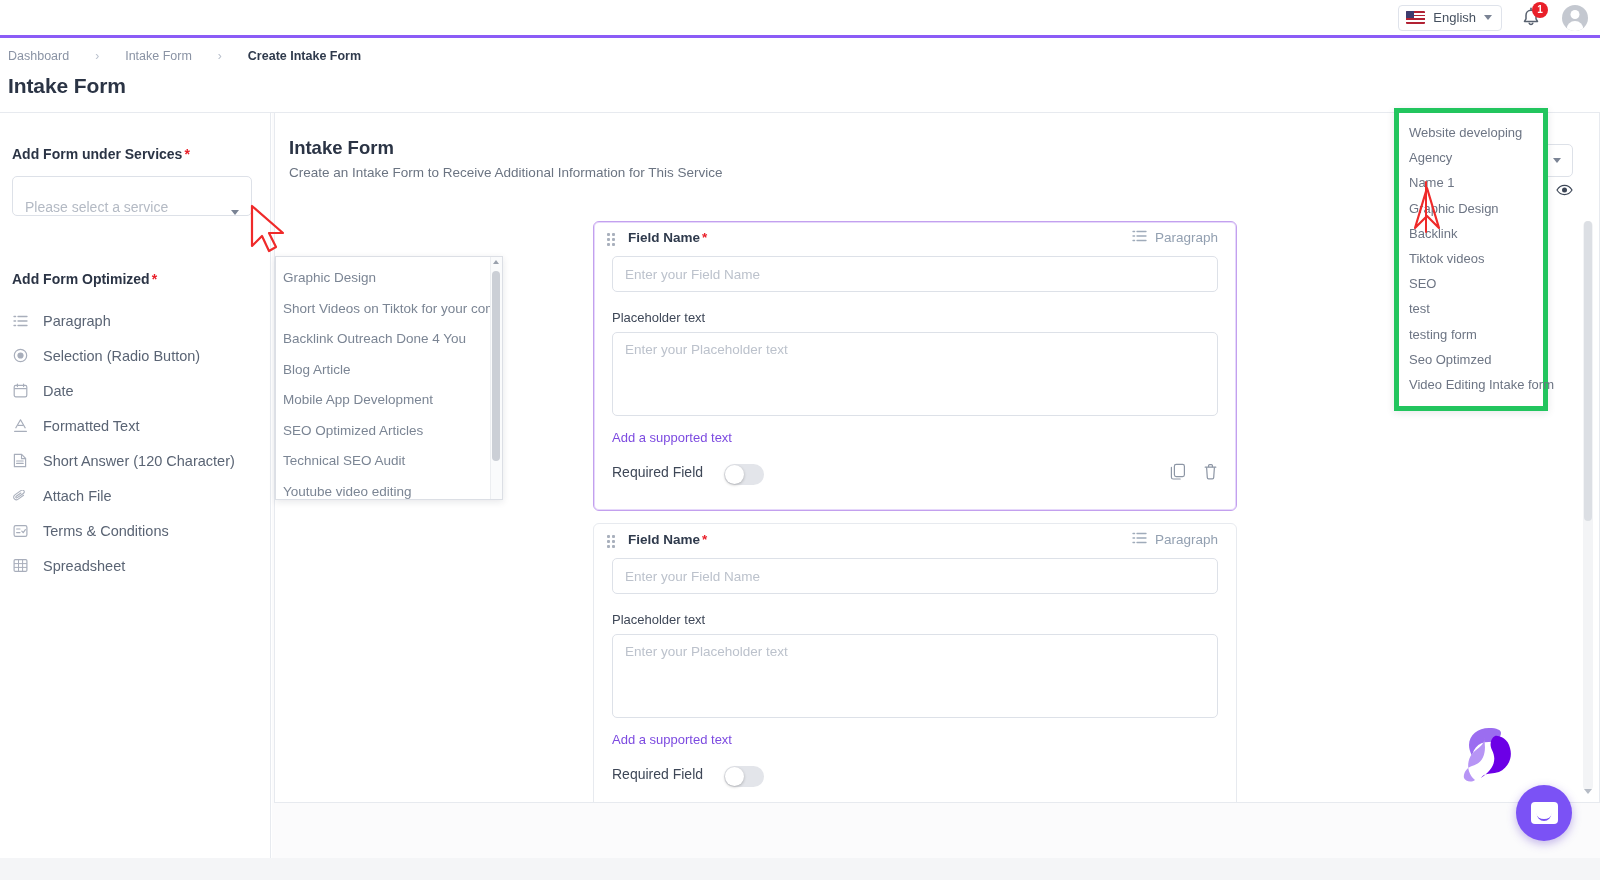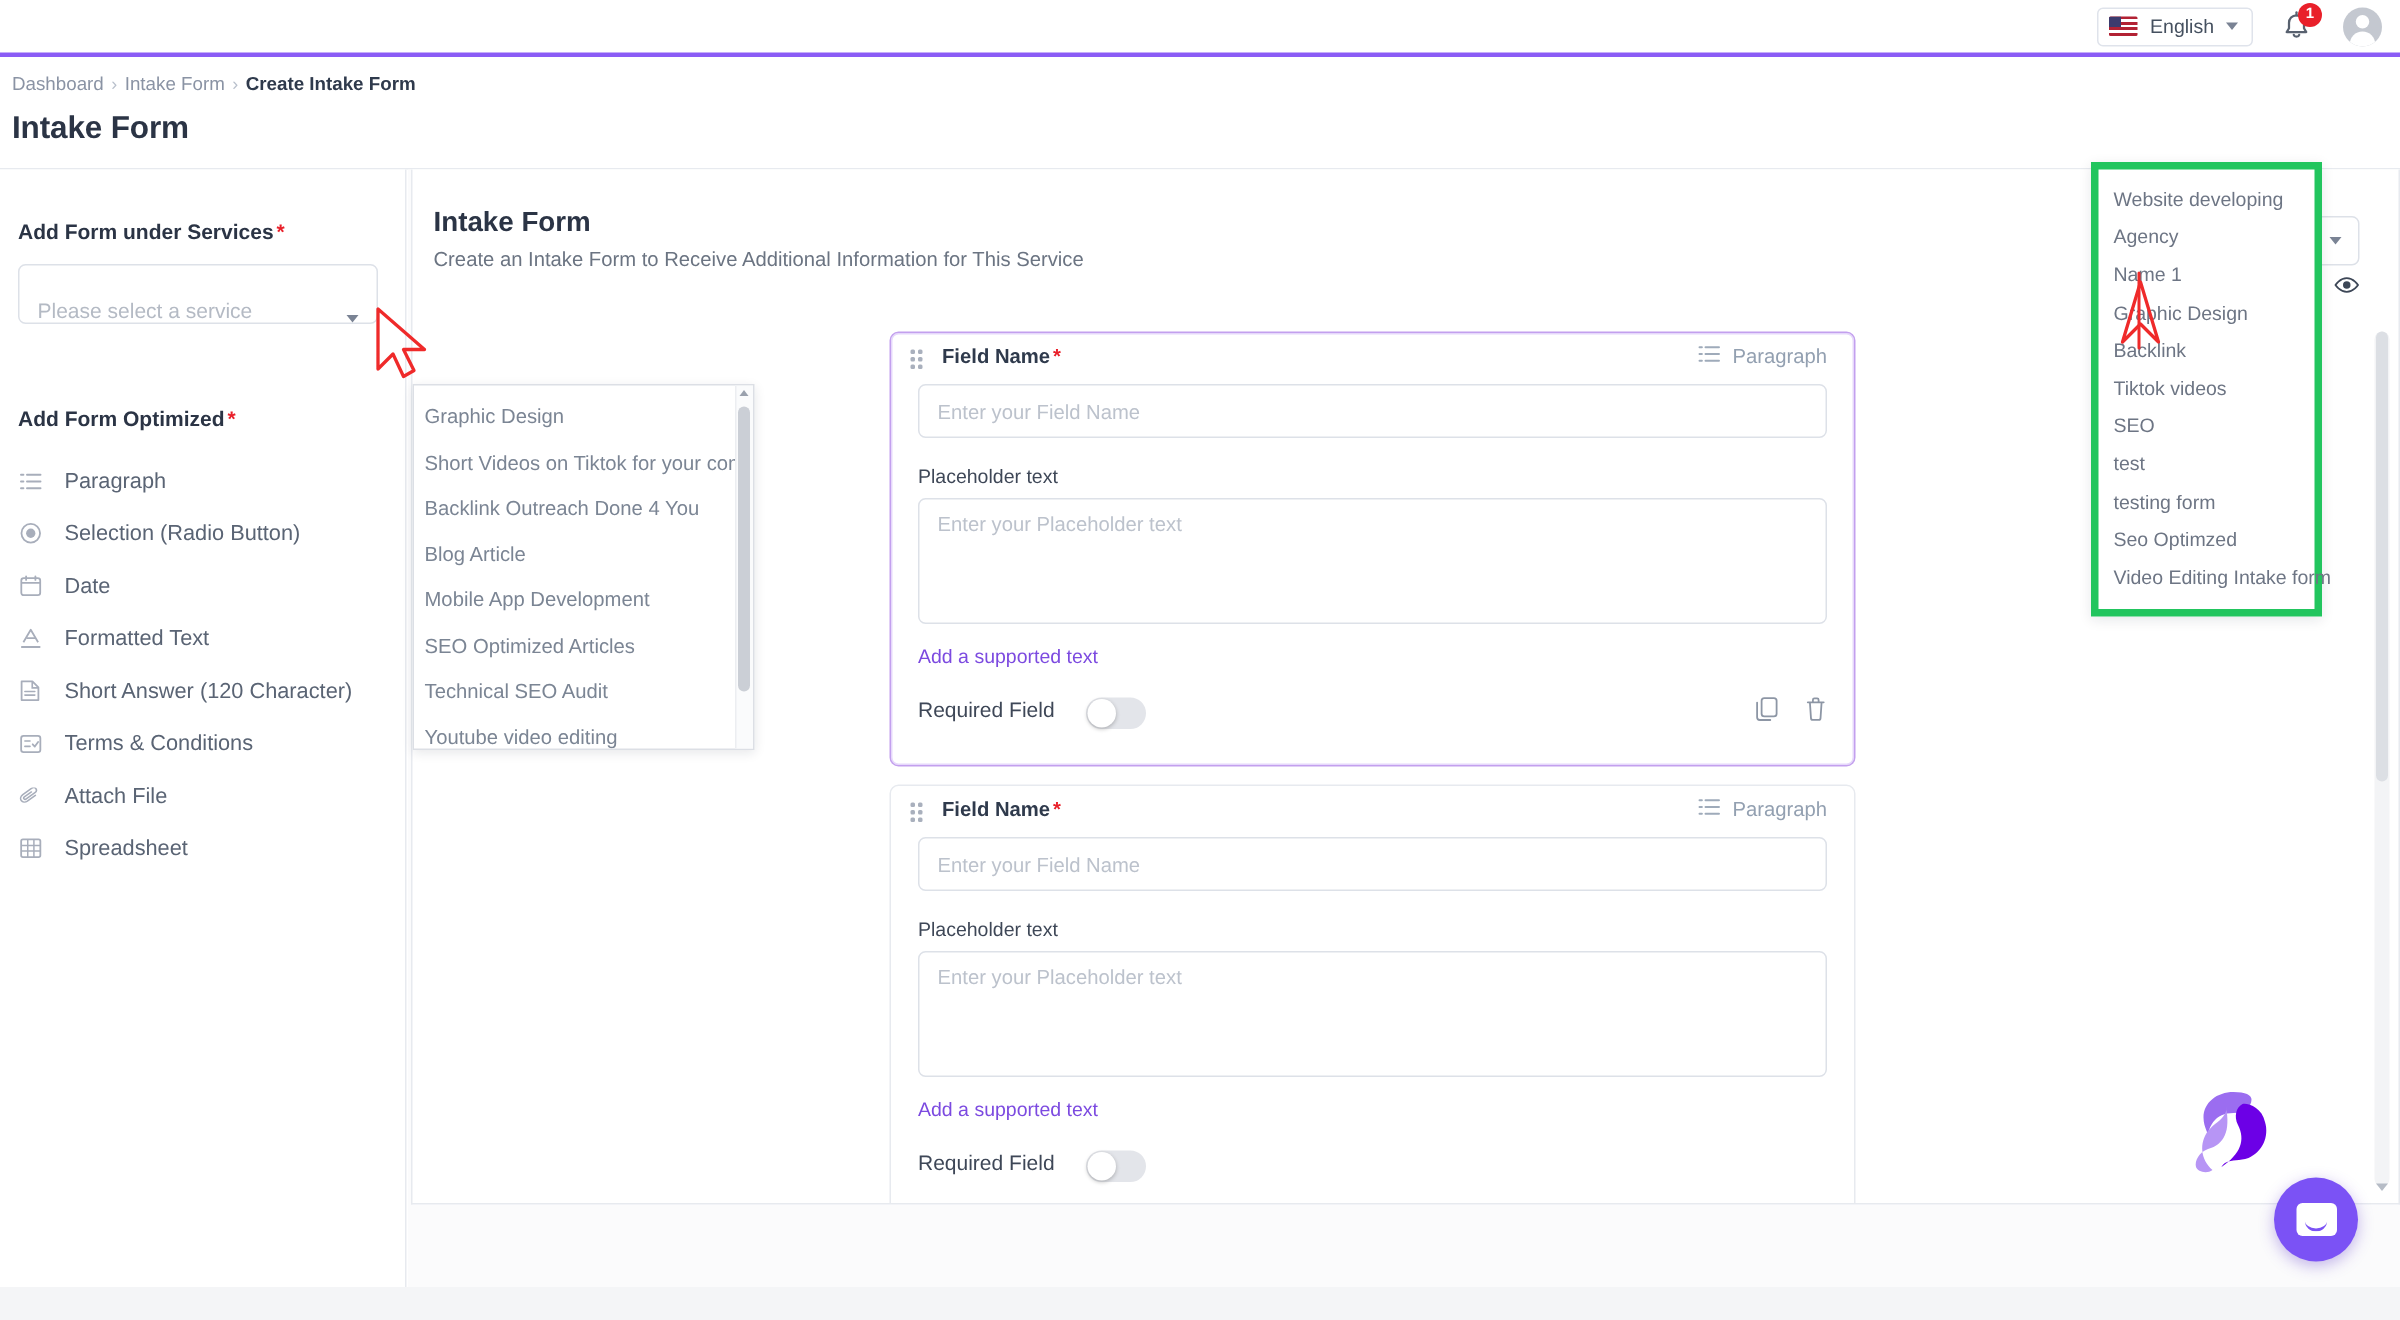--- a/index.html
+++ b/index.html
@@ -66,21 +66,21 @@
   .avatar::after {
     content: ""; position: absolute; left: 50%; top: 16px;
     transform: translateX(-50%);
     width: 17px; height: 14px; border-radius: 9px 9px 0 0; background: #ffffff;
   }
 
   
   .crumbbar { position: absolute; left: 0; top: 38px; width: 1600px; height: 74px; }
   .crumbs {
     position: absolute; left: 8px; top: 11px;
-    display: flex; align-items: flex-start; gap: 5px;
+    display: flex; align-items: flex-start; gap: 26px;
     font-size: 12.5px;
   }
   .crumb { color: #8a93a4; }
   .crumb.current { color: #2f3a4c; font-weight: bold; }
   .crumb-sep { color: #b9c0cc; font-size: 12px; }
   .page-title {
     position: absolute; left: 8px; top: 36px;
     font-size: 21px; font-weight: bold; color: #2b3445; letter-spacing: -0.1px;
   }
   .divider-h {
@@ -407,36 +407,36 @@
           <path d="M1.4 1.3h7.2l4 4v8.4H1.4z" fill="none" stroke="#a8aebb" stroke-width="1.2" stroke-linejoin="round"></path>
           <path d="M8.5 1.4v4.2h4" fill="none" stroke="#a8aebb" stroke-width="1.1"></path>
           <path d="M3.6 8h6.6M3.6 10.4h6.6" stroke="#a8aebb" stroke-width="1.1" stroke-linecap="round"></path>
         </svg>
       </span>
       <span>Short Answer (120 Character)</span>
     </div>
 
     <div class="comp-item">
       <span class="comp-ic">
+        <svg width="17" height="12" viewBox="0 0 17 12">
+          <path d="M12.3 5.2L6.6 9.3c-1.5 1-3.4.8-4.3-.5-.9-1.3-.4-3.1 1.1-4.2l6.4-4.5c1-.7 2.3-.5 2.9.4.6.9.3 2.1-.7 2.8L5.6 7.8c-.5.4-1.1.3-1.4-.1-.3-.4-.2-1 .3-1.4l5-3.5" fill="none" stroke="#a8aebb" stroke-width="1.1" stroke-linecap="round" stroke-linejoin="round"></path>
+        </svg>
+      </span>
+      <span>Attach File</span>
+    </div>
+
+    <div class="comp-item">
+      <span class="comp-ic">
         <svg width="15" height="14" viewBox="0 0 15 14">
           <rect x="1.1" y="1.6" width="12.8" height="10.8" rx="1.6" fill="none" stroke="#a8aebb" stroke-width="1.2"></rect>
           <path d="M3.6 5h3.4M3.6 8.6h3.4" stroke="#a8aebb" stroke-width="1.1" stroke-linecap="round"></path>
           <path d="M8.8 7.2l1.4 1.5 2.2-3" fill="none" stroke="#a8aebb" stroke-width="1.2" stroke-linecap="round" stroke-linejoin="round"></path>
         </svg>
       </span>
       <span>Terms &amp; Conditions</span>
-    </div>
-
-    <div class="comp-item">
-      <span class="comp-ic">
-        <svg width="17" height="12" viewBox="0 0 17 12">
-          <path d="M12.3 5.2L6.6 9.3c-1.5 1-3.4.8-4.3-.5-.9-1.3-.4-3.1 1.1-4.2l6.4-4.5c1-.7 2.3-.5 2.9.4.6.9.3 2.1-.7 2.8L5.6 7.8c-.5.4-1.1.3-1.4-.1-.3-.4-.2-1 .3-1.4l5-3.5" fill="none" stroke="#a8aebb" stroke-width="1.1" stroke-linecap="round" stroke-linejoin="round"></path>
-        </svg>
-      </span>
-      <span>Attach File</span>
     </div>
 
     <div class="comp-item">
       <span class="comp-ic">
         <svg width="15" height="15" viewBox="0 0 15 15">
           <rect x="1.1" y="1.6" width="12.8" height="11.8" rx="1.2" fill="none" stroke="#a8aebb" stroke-width="1.2"></rect>
           <path d="M1.1 5.6h12.8M1.1 9.4h12.8M5.5 1.6v11.8M9.6 1.6v11.8" stroke="#a8aebb" stroke-width="1"></path>
         </svg>
       </span>
       <span>Spreadsheet</span>

